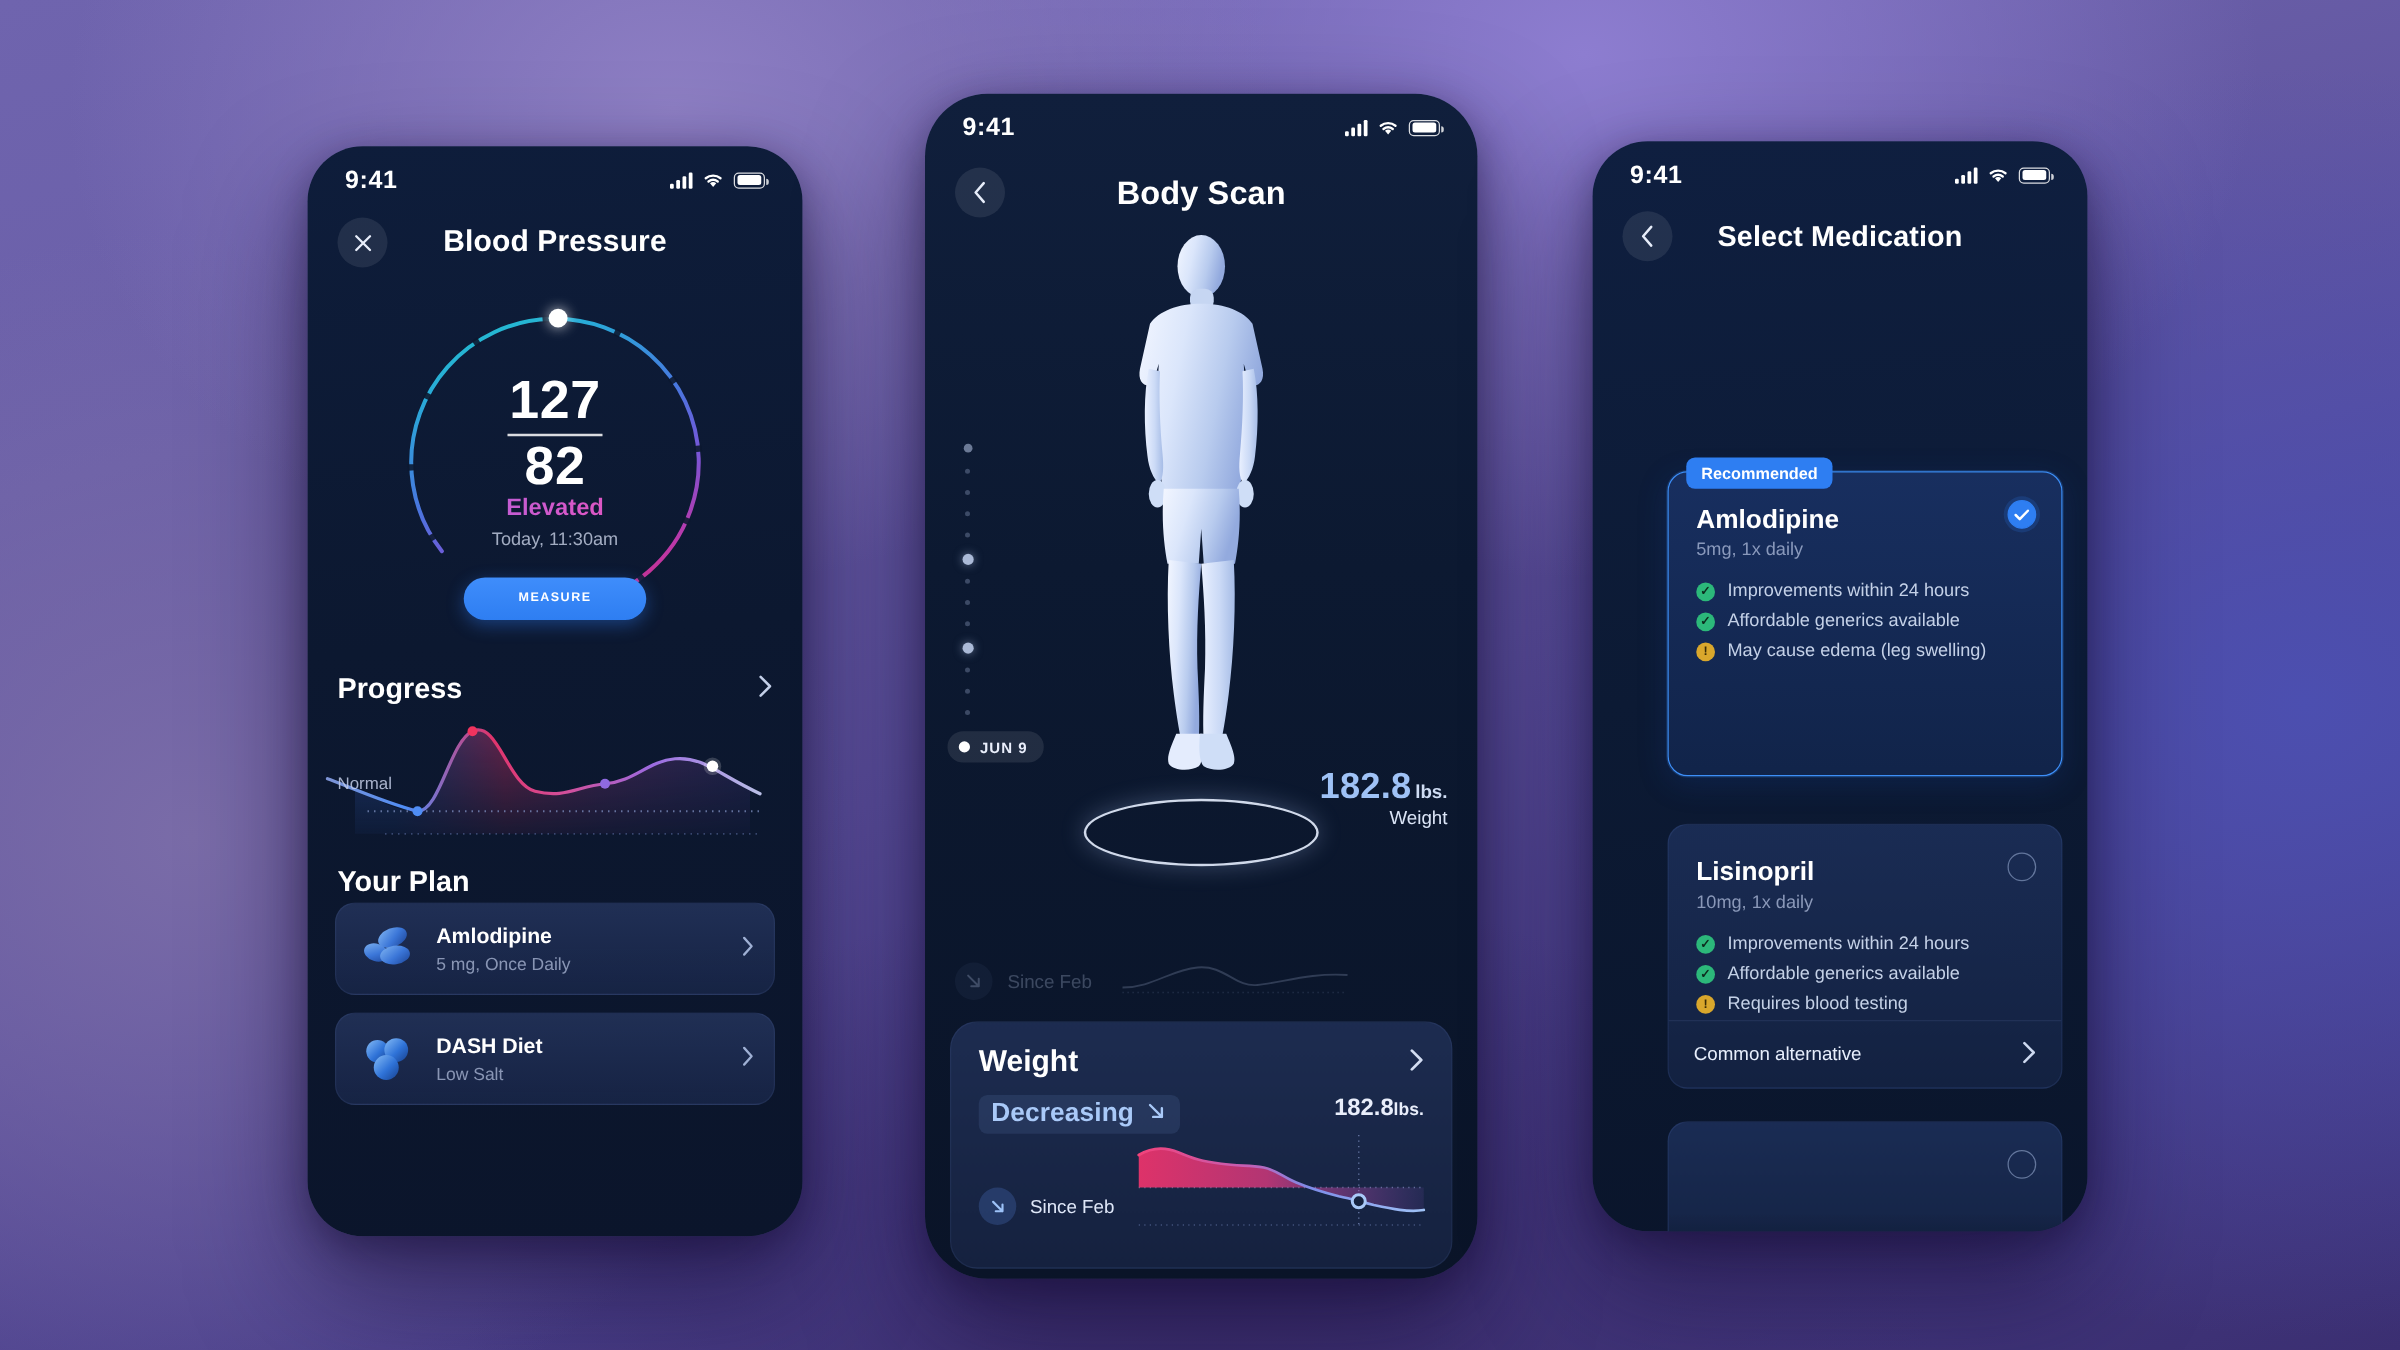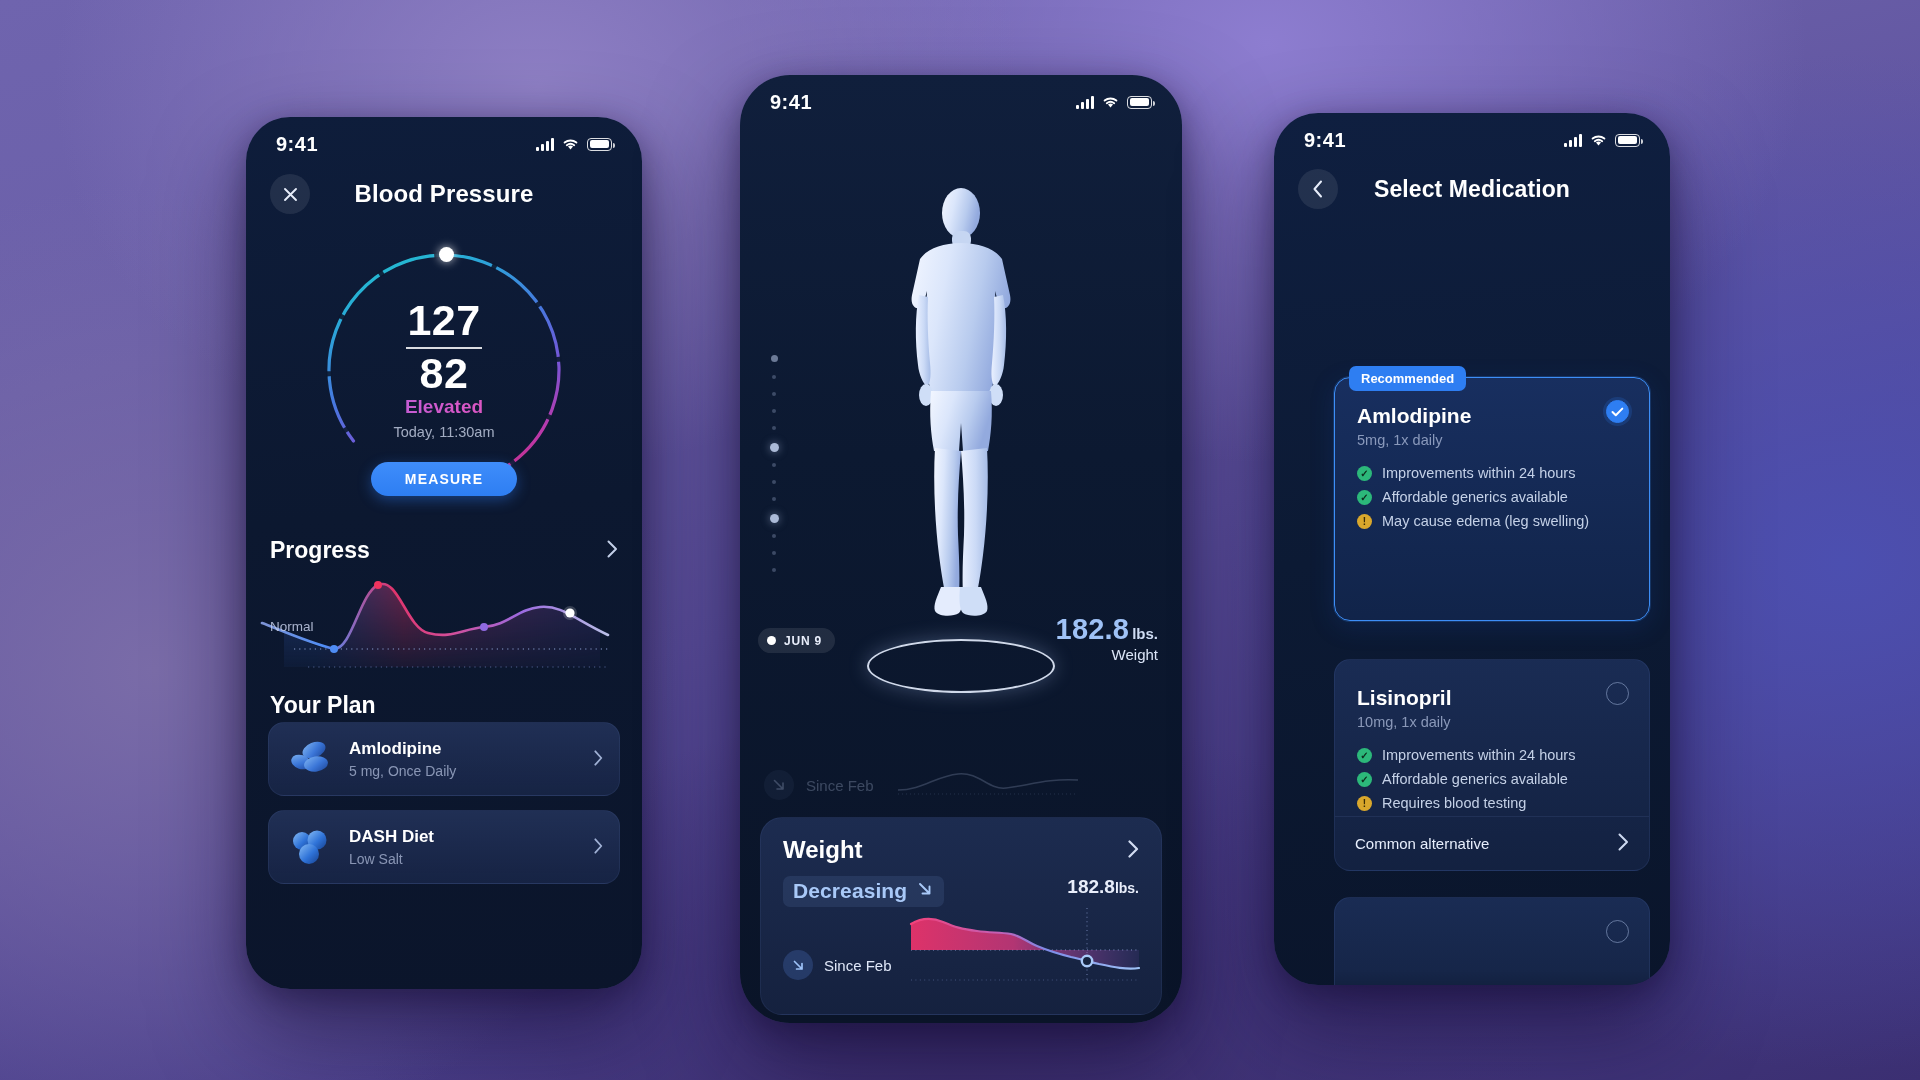--- a/index.html
+++ b/index.html
@@ -84,21 +84,21 @@
   .bp-sys { color:#fff; font-size:43px; font-weight:700; line-height:1.02; letter-spacing:.5px;}
   .bp-rule { width:76px; height:2px; background:rgba(255,255,255,.85);
     margin: 4px auto 3px; }
   .bp-dia { color:#fff; font-size:43px; font-weight:700; line-height:1.02; letter-spacing:.5px;}
   .bp-status { font-size:19px; font-weight:700;
     background: linear-gradient(90deg,#8a6bf0 0%, #d957c8 55%, #e8569f 100%);
     -webkit-background-clip: text; background-clip: text; color: transparent; }
   .bp-time { margin-top: 6px; font-size:14.5px; color: rgba(205,214,235,.78); }
   .measure-btn { display:block; margin: 22px auto 0; width: 146px; height: 34px;
     border-radius: 17px; background: linear-gradient(180deg,#3f8dfb,#2e7ef2);
-    color:#fff; font-size:14px; font-weight:700; letter-spacing:1.2px;
+    color:#fff; font-size:10px; font-weight:700; letter-spacing:1.2px;
     border:none; cursor:pointer; font-family:inherit;
     box-shadow: 0 4px 14px rgba(47,122,240,.4); }
 
   .sec-head { position:absolute; left: 24px; right: 24px; display:flex;
     align-items:center; justify-content:space-between; }
   .sec-title { color:#fff; font-size:23px; font-weight:700; }
   .chev { color: rgba(205,215,240,.7); font-size:20px; line-height:1; }
 
   #p1-progress-head { top: 420px; }
   .prog-chart { position:absolute; left: 10px; right: 10px; top: 440px; height: 126px; }
@@ -121,21 +121,21 @@
 
   
   #phone2 .navbar { top: 58px; height: 42px; }
   #phone2 .nav-title { font-size: 26px; }
   .ruler { position:absolute; left: 24px; top: 280px; width: 20px; }
   .ruler .tick { width: 4px; height: 4px; border-radius:50%;
     background: rgba(172,190,226,.30); margin: 0 auto 13px; }
   .ruler .tick.big { width: 9px; height: 9px; background: rgba(200,215,245,.85);
     box-shadow: 0 0 8px rgba(190,210,245,.5); margin-bottom: 11px; }
   .ruler .tick.mid { width: 7px; height: 7px; background: rgba(185,200,232,.55); }
-  .date-chip { position:absolute; left: 18px; top: 553px; height: 25px;
+  .date-chip { position:absolute; left: 18px; top: 510px; height: 25px;
     border-radius: 13px; background: rgba(255,255,255,.095);
     display:flex; align-items:center; gap:8px; padding: 0 13px 0 9px;
     color:#e9eefb; font-size:12px; font-weight:600; letter-spacing:.8px;text-align:center; }
   .date-chip .dot { width:9px; height:9px; border-radius:50%; background:#fff; }
 
   .avatar-stage { position:absolute; left: 50%; transform: translateX(-50%);
     top: 108px; width: 300px; height: 520px; }
   .avatar-stage svg { display:block; }
   .scan-ellipse { position:absolute; left: 50%; transform:translateX(-50%);
     bottom: 10px; width: 188px; height: 54px; border:2.2px solid rgba(230,238,255,.9);
@@ -407,20 +407,30 @@
                 <path d="M2.6 4.6a9.4 9.4 0 0 1 11.8 0" stroke="#fff" stroke-width="1.9" fill="none" stroke-linecap="round"></path>
                 <path d="M4.8 7.2a6.1 6.1 0 0 1 7.4 0" stroke="#fff" stroke-width="1.9" fill="none" stroke-linecap="round"></path>
               </svg>
         </span>
         <span class="ic-batt">
               <i></i>
             </span>
       </div>
     </div>
 
+    <div class="navbar">
+      <div class="nav-btn">
+        <span>
+          <svg width="12" height="18" viewBox="0 0 12 18">
+                <path d="M9 1.5 2.5 9 9 16.5" stroke="#e7edfa" stroke-width="2" fill="none" stroke-linecap="round" stroke-linejoin="round"></path>
+              </svg>
+        </span>
+      </div>
+      <div class="nav-title">Body Scan</div>
+    </div>
 
     <div class="ruler">
       <div class="tick mid"></div>
       <div class="tick"></div>
       <div class="tick"></div>
       <div class="tick"></div>
       <div class="tick"></div>
       <div class="tick big"></div>
       <div class="tick"></div>
       <div class="tick"></div>

